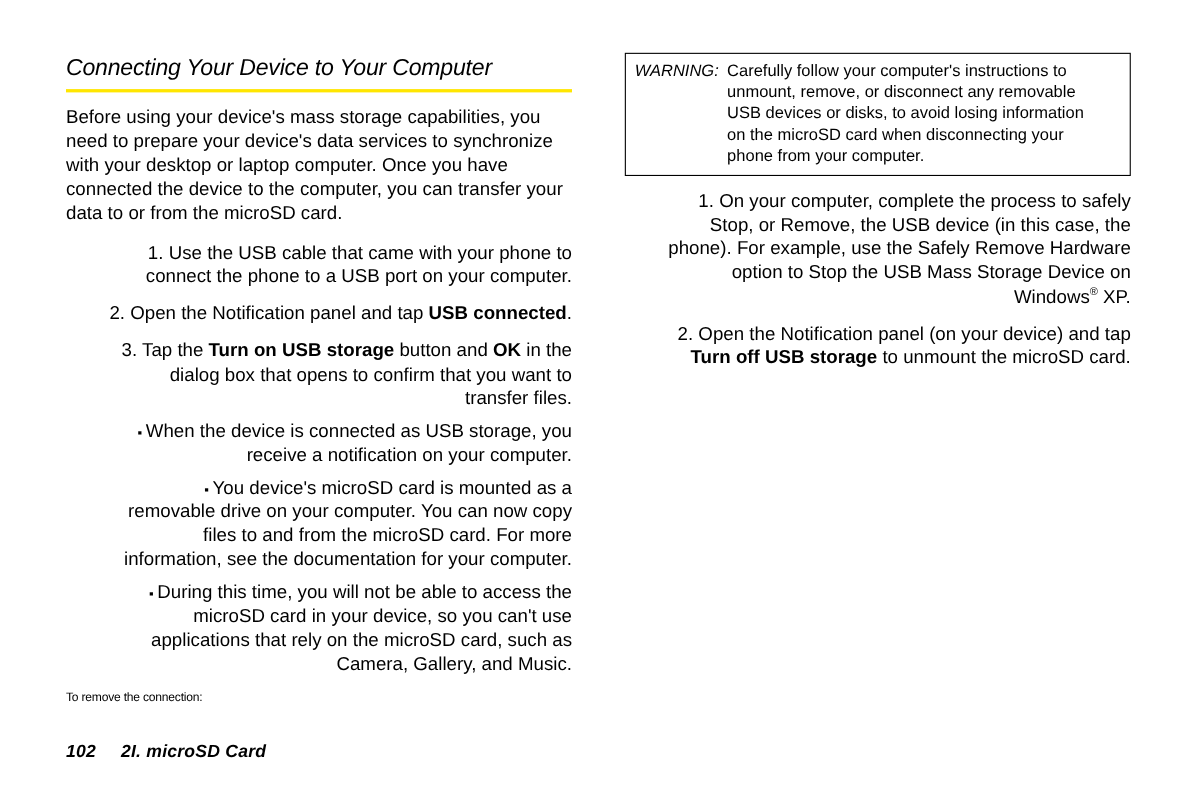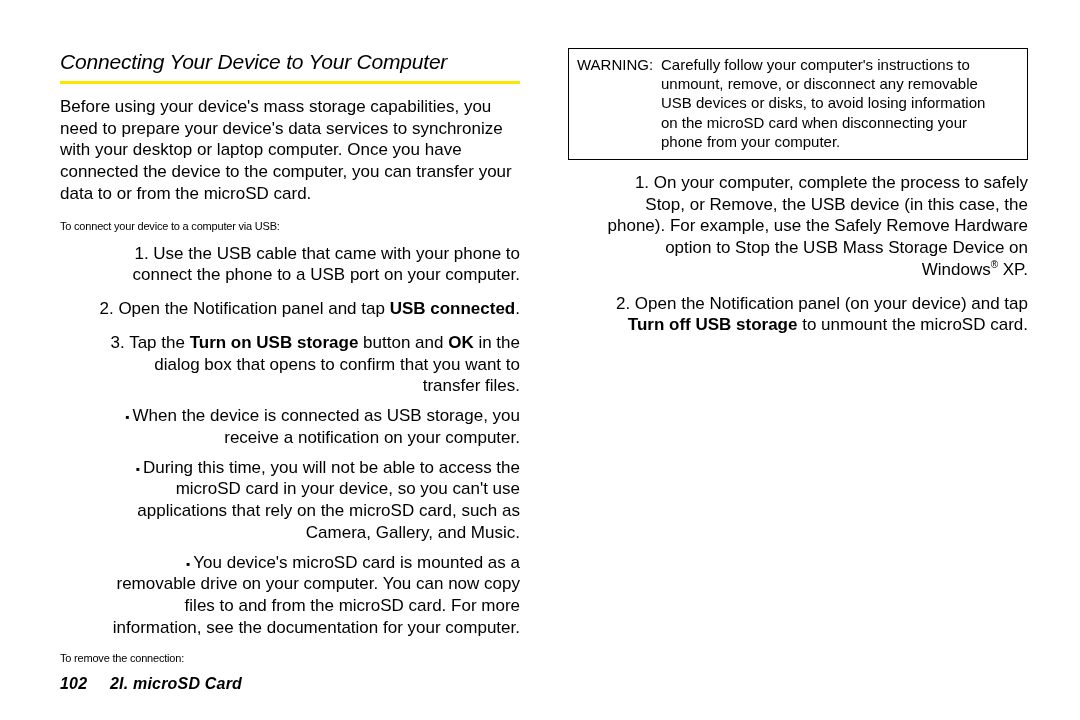--- a/index.html
+++ b/index.html
@@ -73,20 +73,21 @@
     break-inside: avoid-column;
   }
   .warning {
     border: 1px solid #000;
     padding: 6px 8px 8px 8px;
     margin: 6px 0 12px 0;
     font-size: 15px;
     line-height: 1.28;
   }
   .warning .label {
+    font-style: italic;
     display: inline-block;
     vertical-align: top;
     width: 84px;
   }
   .warning .body {
     display: inline-block;
     vertical-align: top;
     width: 334px;
   }
   .bold { font-weight: bold; margin-top: 24px; }
@@ -116,35 +117,34 @@
 
 <div class="page">
 
   <div class="nobreak">
     <h1 class="heading">Connecting Your Device to Your Computer</h1>
     <div class="rule"></div>
   </div>
 
   <p class="intro">Before using your device's mass storage capabilities, you need to prepare your device's data services to synchronize with your desktop or laptop computer. Once you have connected the device to the computer, you can transfer your data to or from the microSD card.</p>
 
-  <p class="subhead">To connect your device to a computer via USB:</p>
 
   <ol class="steps">
     <li>
       <span>Use the USB cable that came with your phone to connect the phone to a USB port on your computer.</span>
     </li>
     <li>
       <span>Open the Notification panel and tap </span><span class="bold">USB connected</span><span>.</span>
     </li>
     <li>
       <span>Tap the </span><span class="bold">Turn on USB storage</span><span> button and </span><span class="bold">OK</span><span> in the dialog box that opens to confirm that you want to transfer files.</span>
 
       <div class="sub"><span>When the device is connected as USB storage, you receive a notification on your computer.</span></div>
+      <div class="sub"><span>You device's microSD card is mounted as a removable drive on your computer. You can now copy files to and from the microSD card. For more information, see the documentation for your computer.</span></div>
       <div class="sub"><span>During this time, you will not be able to access the microSD card in your device, so you can't use applications that rely on the microSD card, such as Camera, Gallery, and Music.</span></div>
-      <div class="sub"><span>You device's microSD card is mounted as a removable drive on your computer. You can now copy files to and from the microSD card. For more information, see the documentation for your computer.</span></div>
     </li>
   </ol>
 
   <p class="subhead">To remove the connection:</p>
 
   <div class="warning nobreak">
     <span class="label">WARNING:</span><span class="body">Carefully follow your computer's instructions to unmount, remove, or disconnect any removable USB devices or disks, to avoid losing information on the microSD card when disconnecting your phone from your computer.</span>
   </div>
 
   <ol class="steps">

